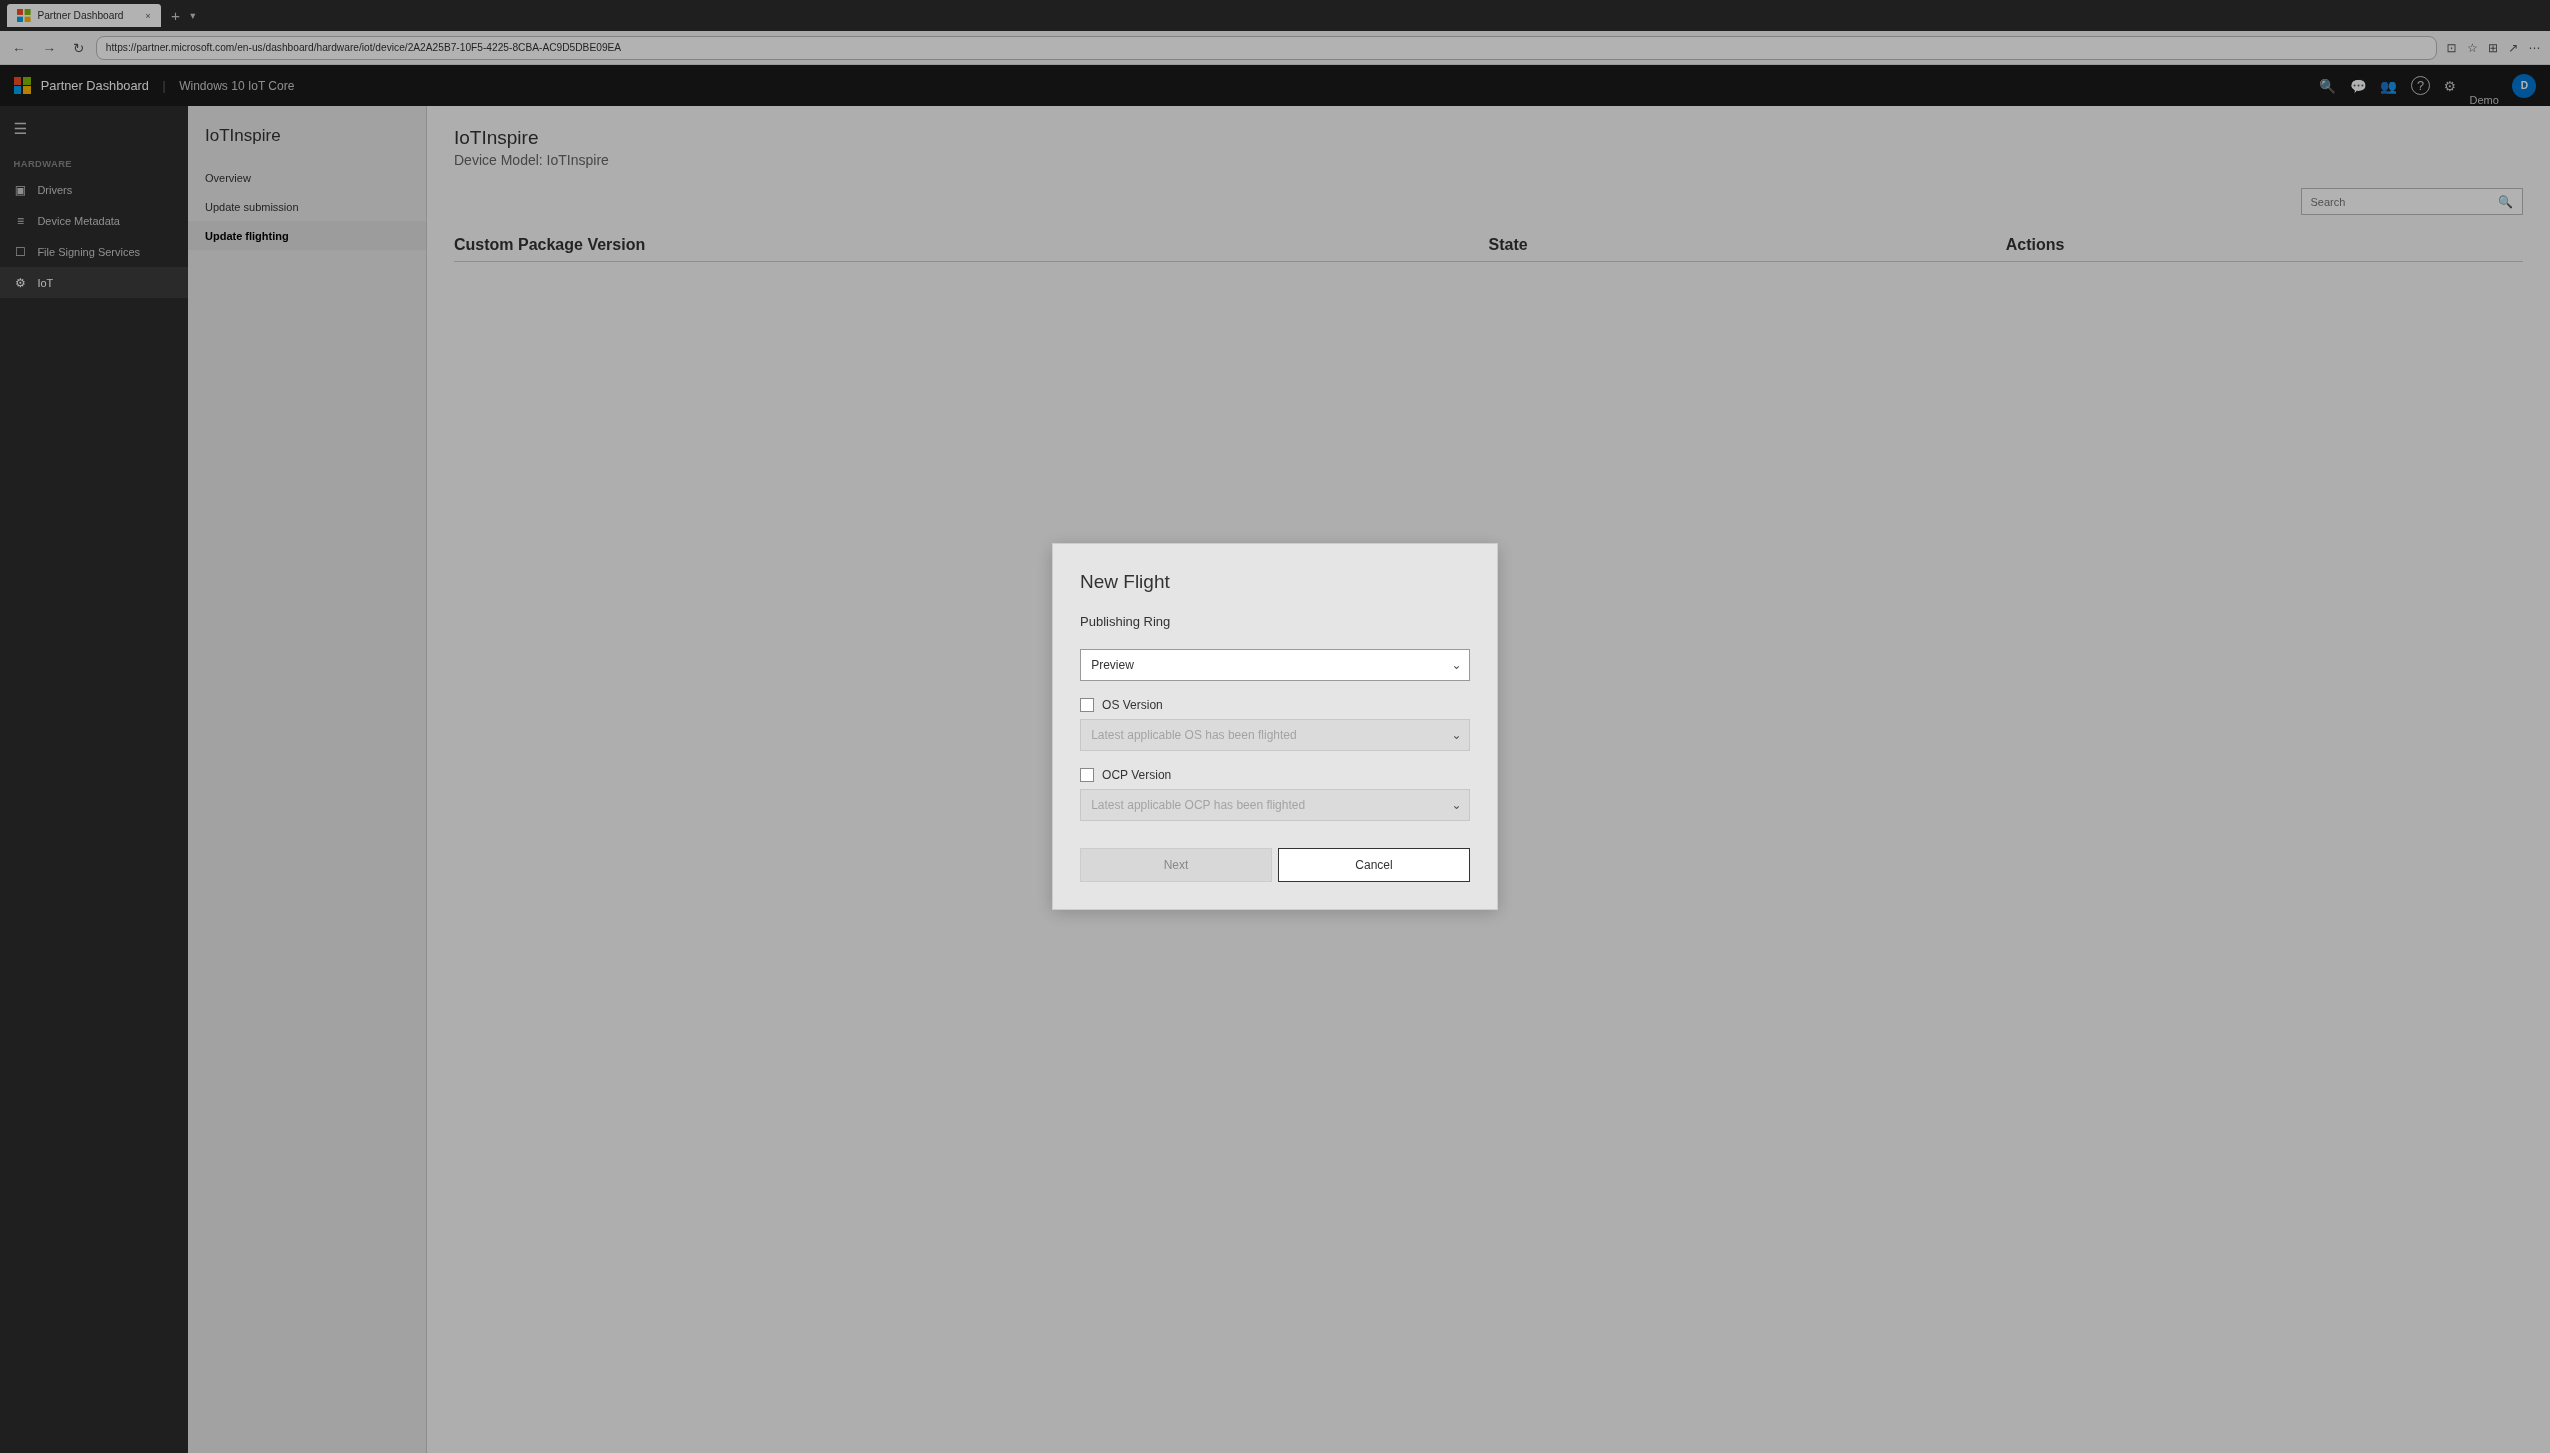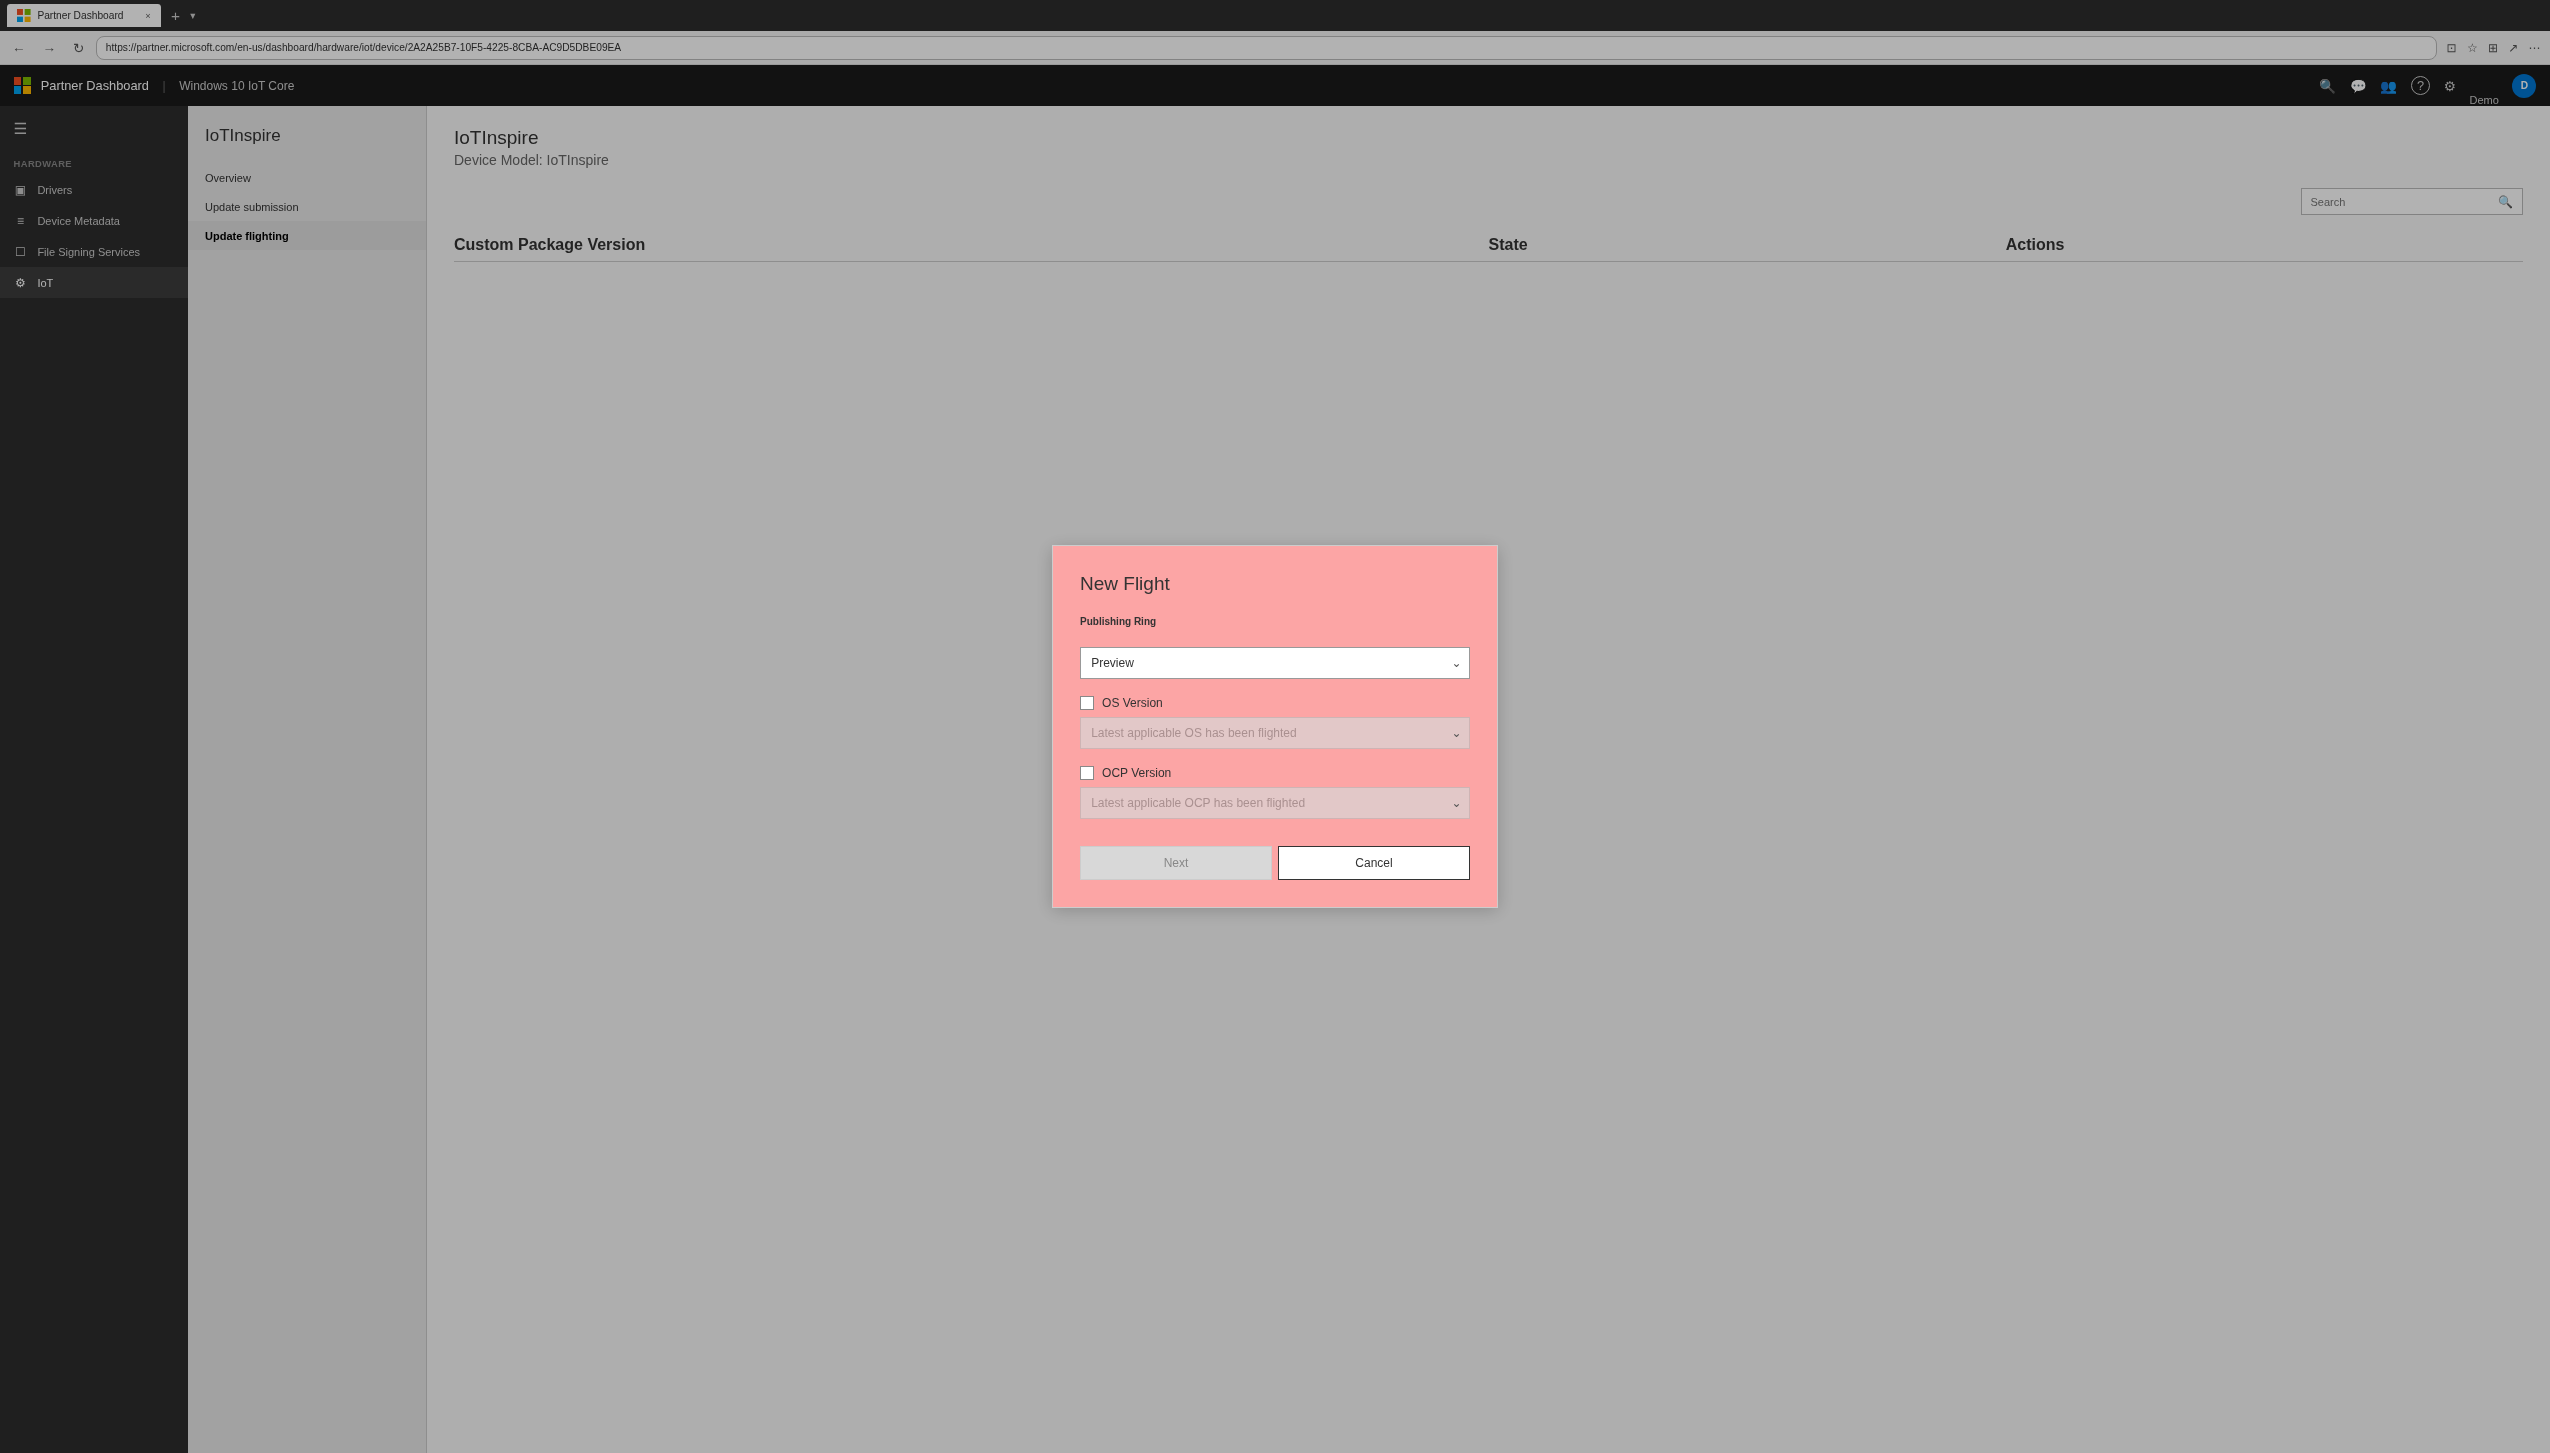--- a/index.html
+++ b/index.html
@@ -185,31 +185,31 @@
 
     
     .modal-overlay {
       position: fixed;
       top: 0; left: 0; right: 0; bottom: 0;
       background: rgba(0,0,0,0.3);
       display: flex; align-items: center; justify-content: center;
       z-index: 100;
     }
     .modal {
-      background: #fca5a5;
+      background: #e5e5e5;
       width: 446px;
       border: 0.9px solid #ccc;
       box-shadow: 0 3.4px 17px rgba(0,0,0,0.2);
       padding: 27px;
     }
     .modal-title {
       font-size: 19px; font-weight: 300; color: #333; margin-bottom: 20.5px;
     }
     .form-label {
-      font-size: 10px; color: #333; margin-bottom: 20px; display: block; font-weight: bold;
+      font-size: 13px; color: #333; margin-bottom: 20px; display: block;
     }
     .form-select-wrapper {
       position: relative; margin-bottom: 17px;
     }
     .form-select {
       width: 100%; height: 32px;
       border: 0.9px solid #999; background: #fff;
       padding: 0 31px 0 10.2px;
       font-size: 12px; color: #333;
       appearance: none; cursor: pointer; outline: none;

